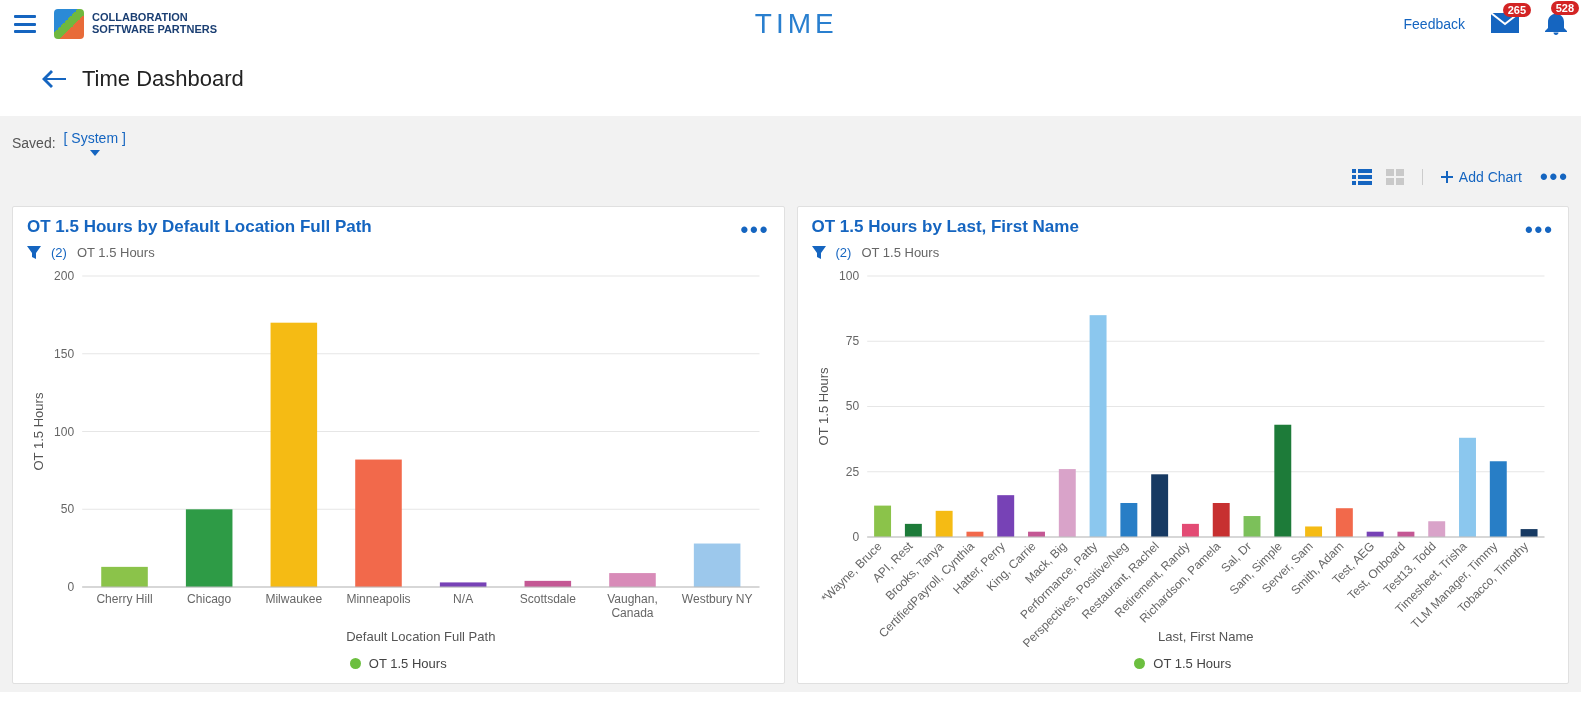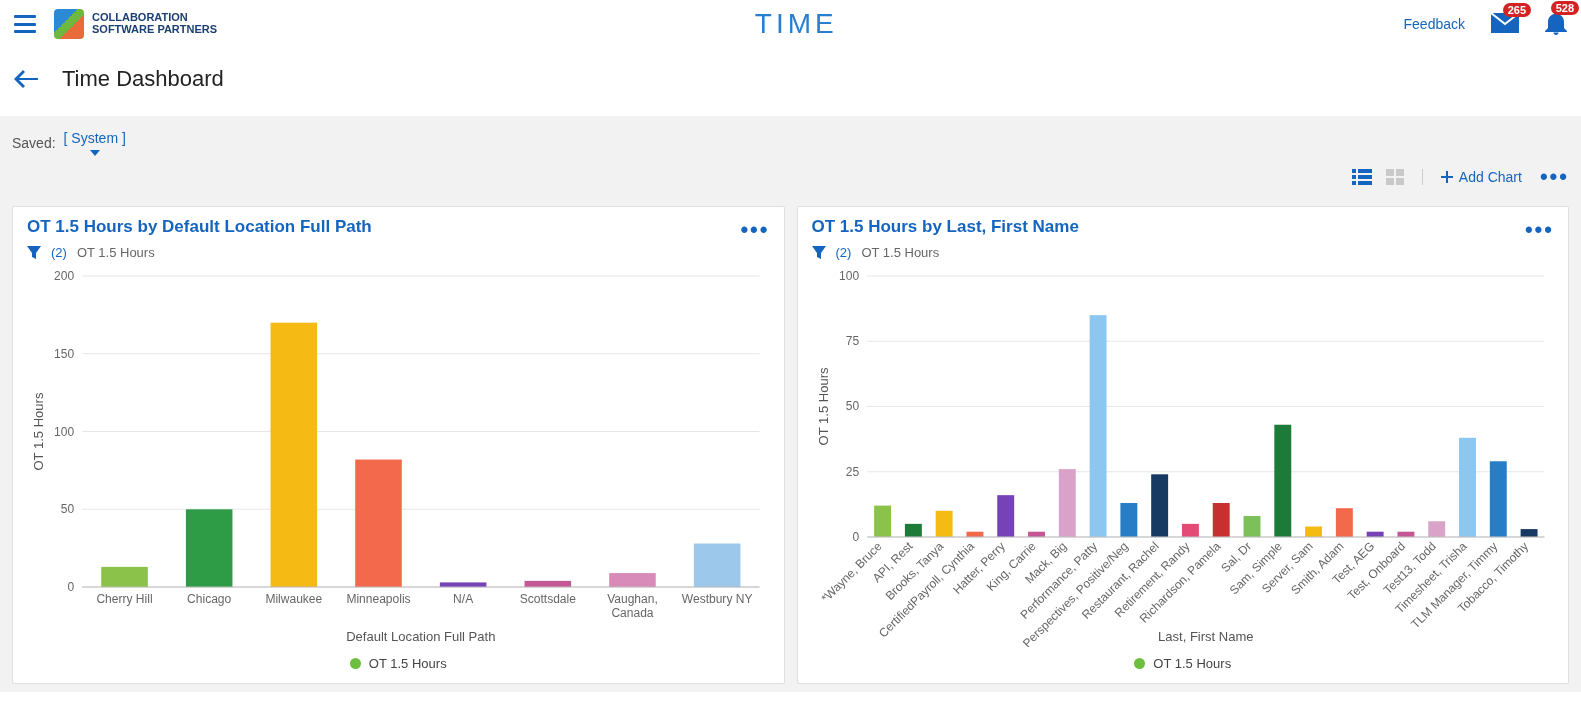--- a/index.html
+++ b/index.html
@@ -8,21 +8,21 @@
   .hamburger div{height:3px;background:#1565c0;border-radius:1px;}
   .logo{display:flex;align-items:center;margin-left:18px;}
   .logo-icon{width:30px;height:30px;border-radius:4px;background:linear-gradient(135deg,#2b8ad6 40%,#6fb83f 40% 60%,#e86b39 60%);margin-right:8px;}
   .logo-text{font-size:11px;font-weight:bold;color:#1b3f73;line-height:1.05;}
   .app-title{flex:1;text-align:center;color:#297fcf;font-size:28px;letter-spacing:4px;font-weight:400;}
   .header-right{display:flex;align-items:center;gap:26px;}
   .feedback{color:#1565c0;font-weight:500;cursor:pointer;margin-left:28px;}
   .icon-wrap{position:relative;cursor:pointer;}
   .mail-svg,.bell-svg{fill:#1565c0;}
   .badge{position:absolute;top:-10px;right:-12px;background:#d32424;color:#fff;border-radius:10px;font-size:11px;padding:1px 5px;font-weight:bold;}
-  .page-title-row{display:flex;align-items:center;gap:24px;padding:18px 14px 24px;}
+  .page-title-row{display:flex;align-items:center;gap:16px;padding:18px 14px 24px;margin-left:28px;}
   .back-arrow{cursor:pointer;}
   .page-title{font-size:22px;color:#222;}
   .toolbar-area{background:#f2f2f2;padding:14px 12px 8px;}
   .saved-row{display:flex;align-items:center;gap:8px;}
   .saved-label{color:#555;}
   .saved-val{color:#1565c0;cursor:pointer;display:flex;align-items:center;gap:4px;flex-direction:column;}
   .view-row{display:flex;justify-content:flex-end;align-items:center;gap:18px;margin-top:8px;}
   .view-icons{display:flex;align-items:center;gap:14px;padding-right:18px;border-right:1px solid #ccc;}
   .view-list,.view-grid{cursor:pointer;}
   .add-chart{color:#1565c0;font-weight:500;cursor:pointer;display:flex;align-items:center;gap:6px;}

